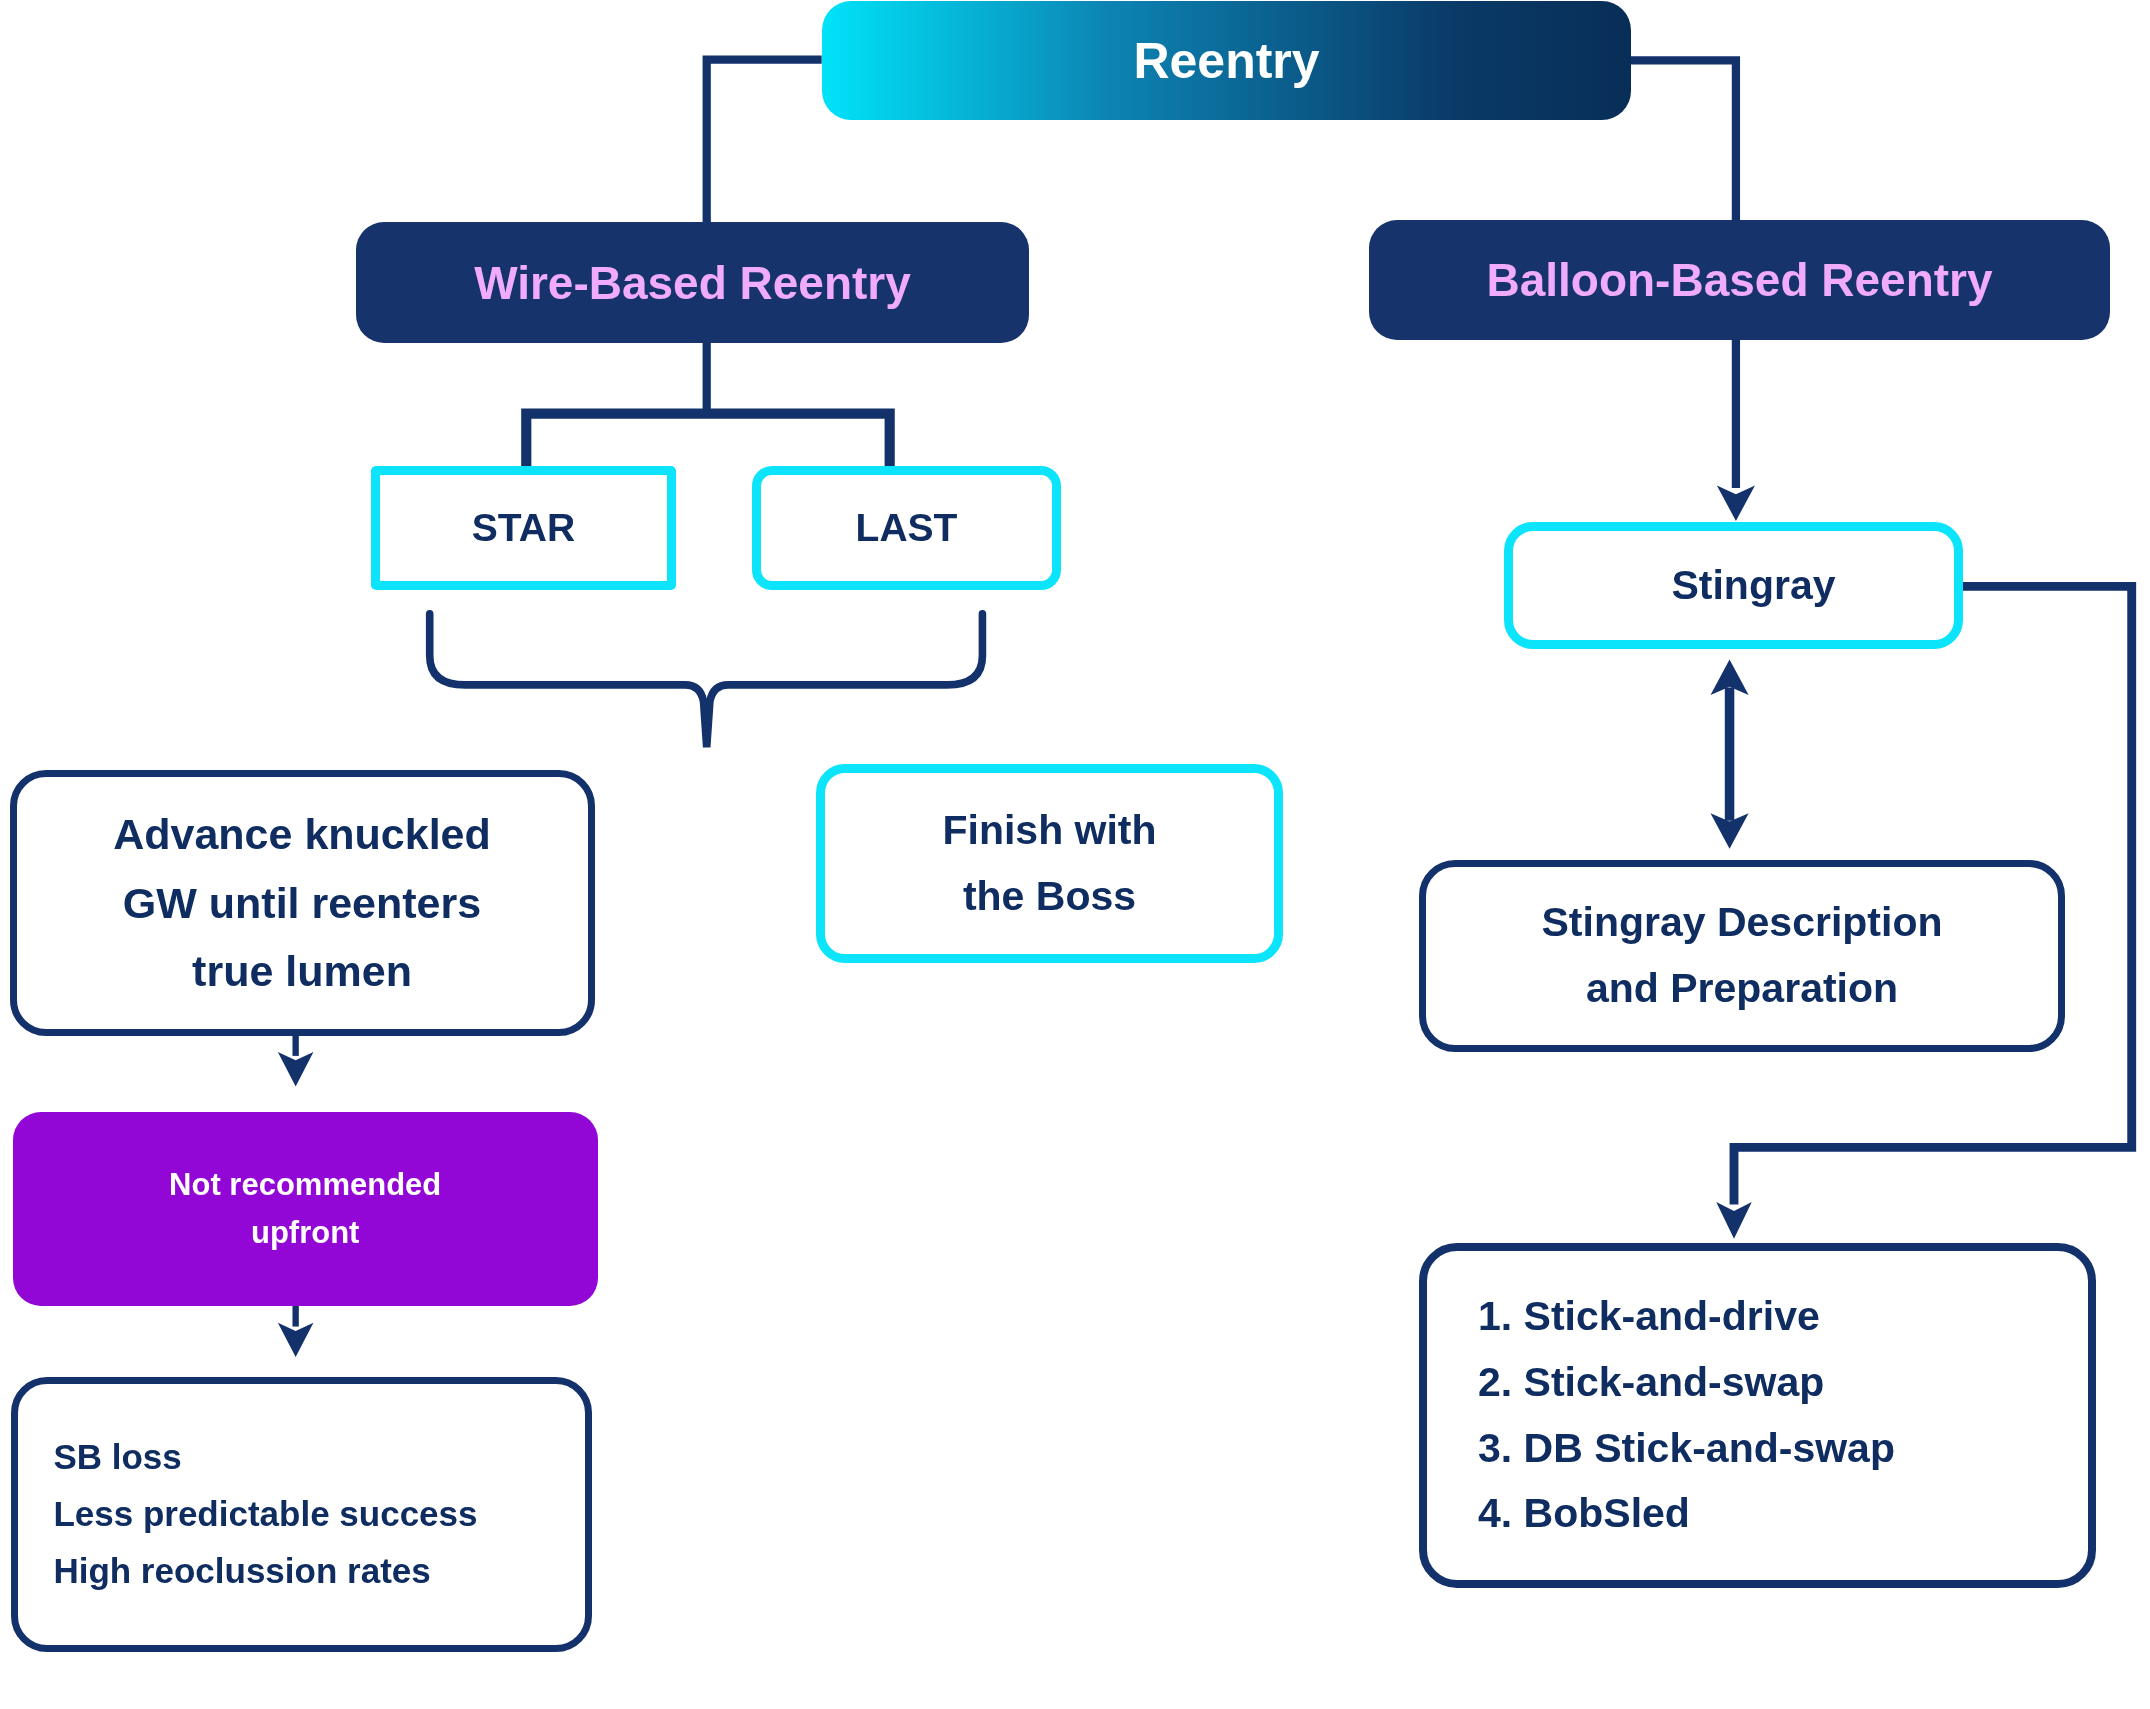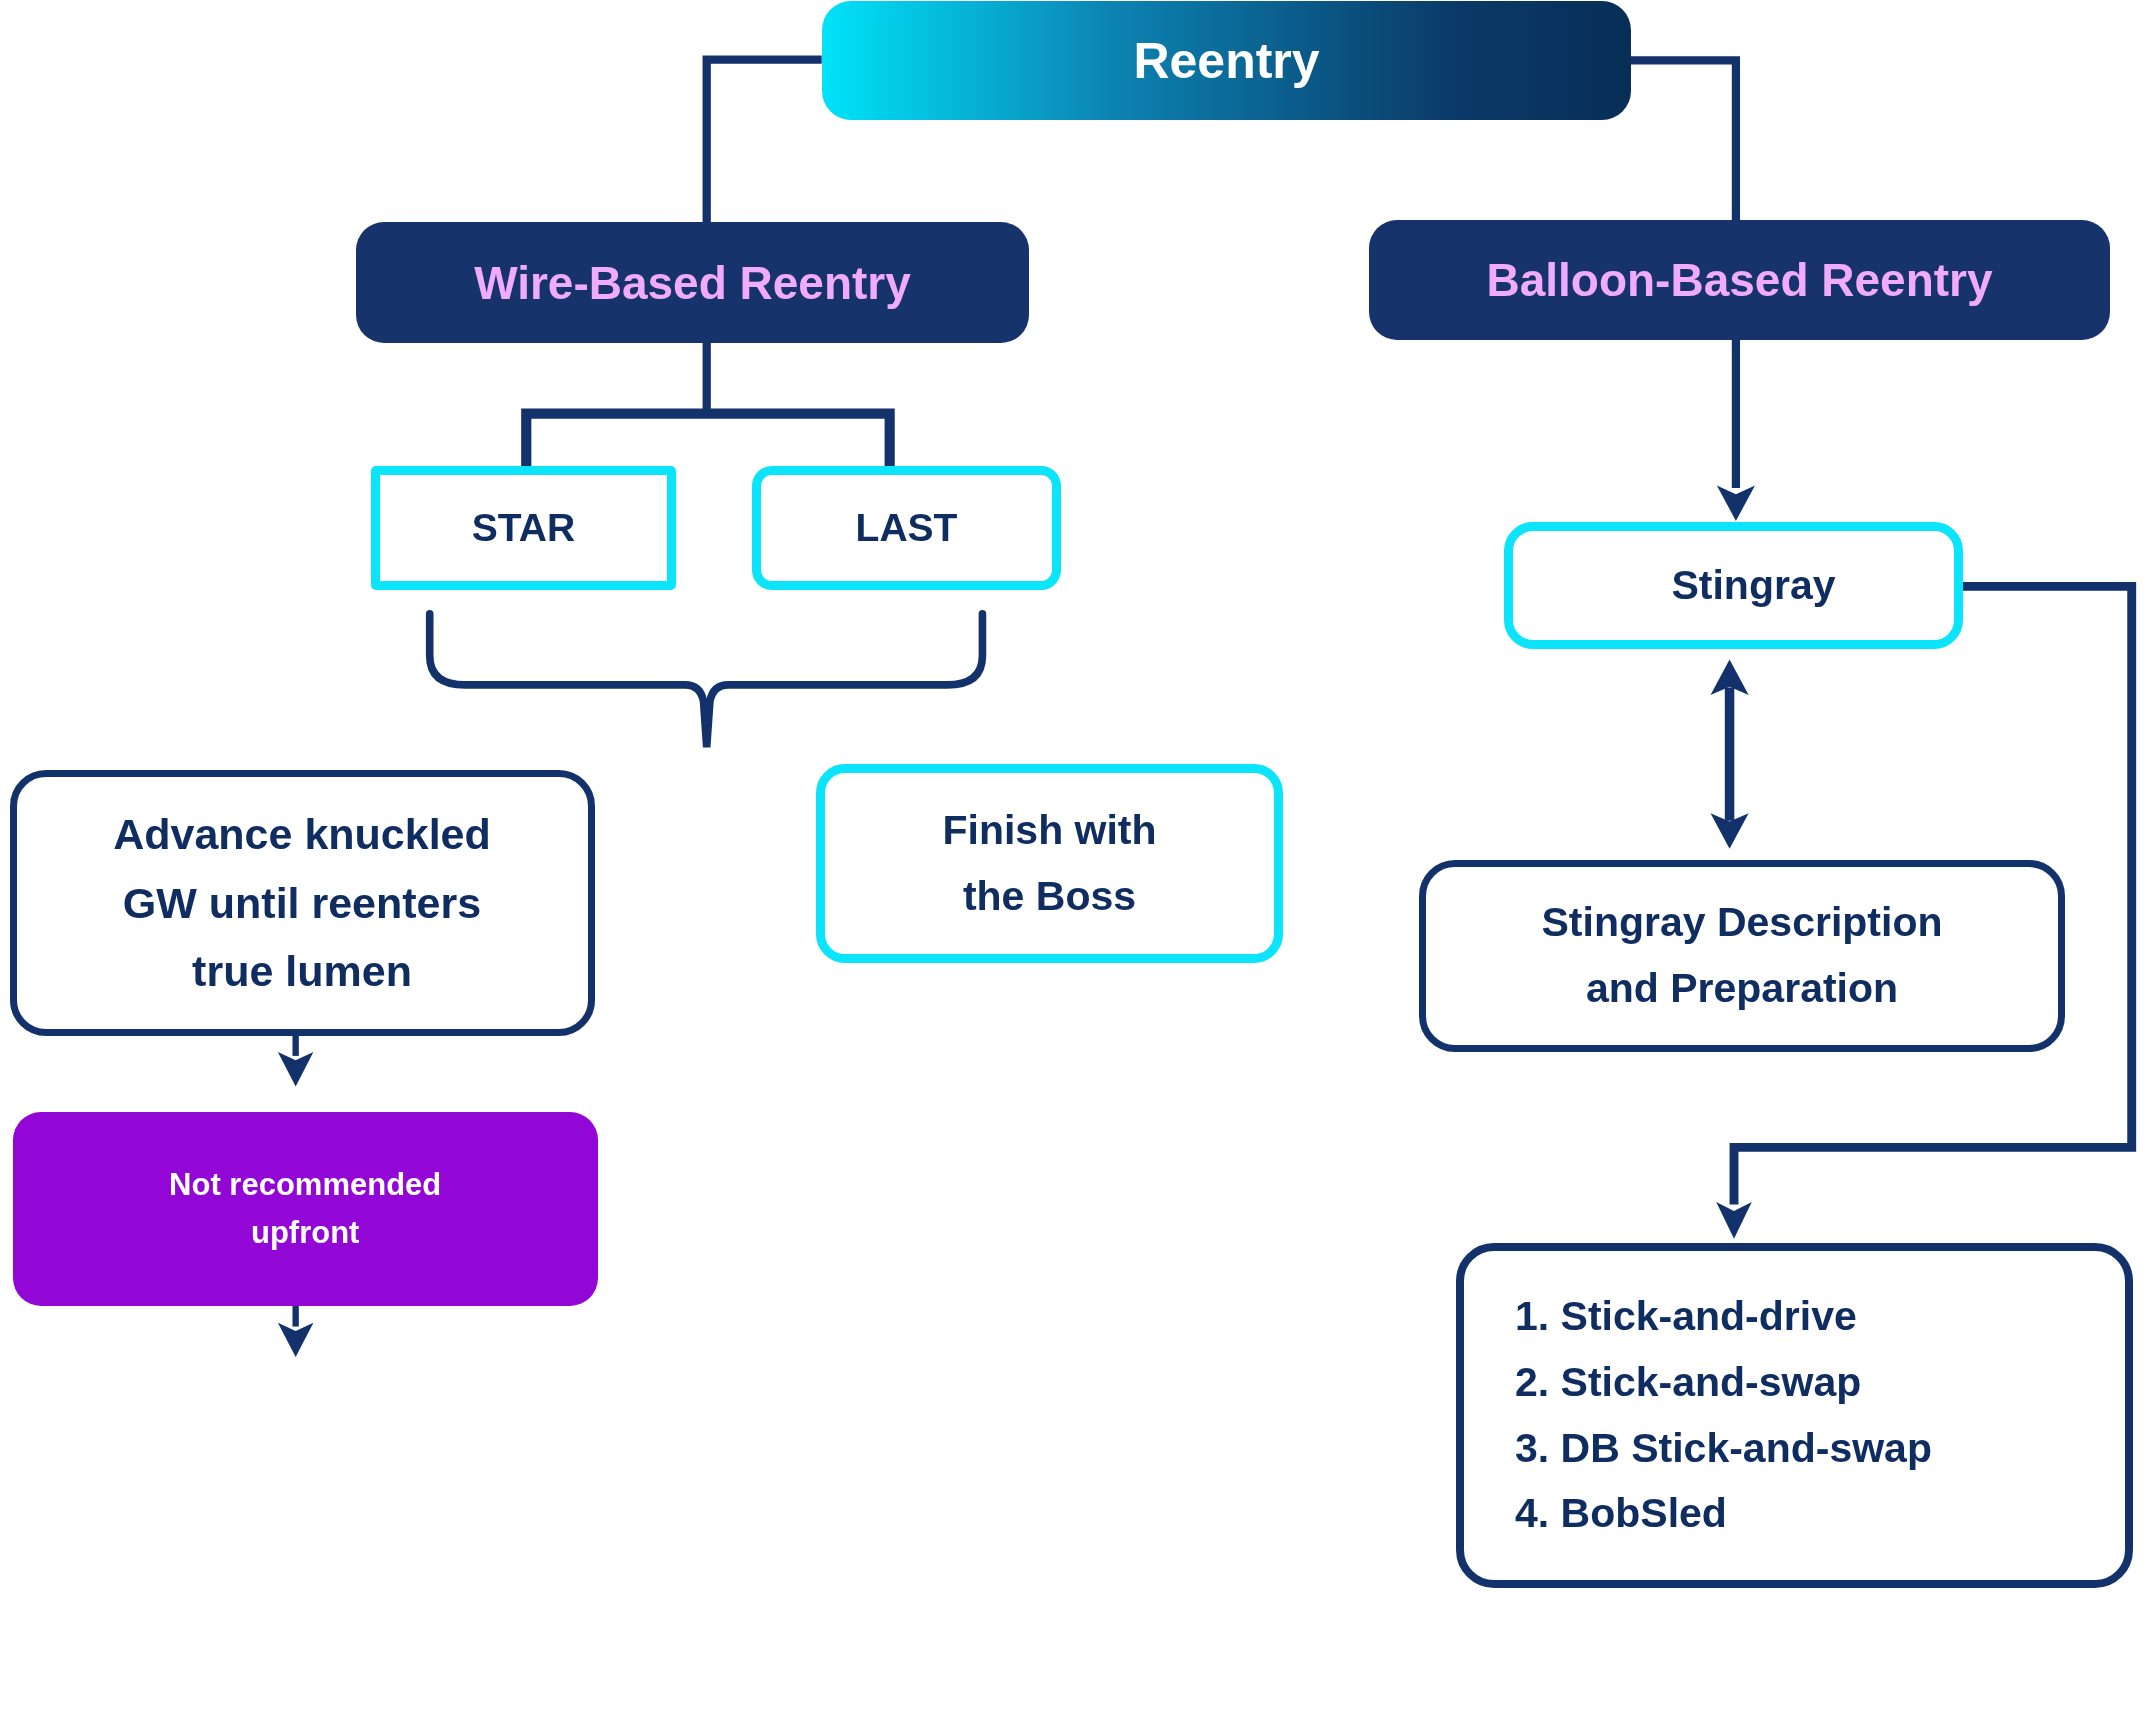--- a/index.html
+++ b/index.html
@@ -114,31 +114,36 @@
     <span class="line">Advance knuckled</span>
     <span class="line">GW until reenters</span>
     <span class="line">true lumen</span>
   </div>
 
   <div class="node purplebox" style="left:12.7px;top:1112px;width:585px;height:194px;">
     <span class="line">Not recommended</span>
     <span class="line">upfront</span>
   </div>
 
+  <div class="node navybox left-align" style="left:11.4px;top:1377px;width:581px;height:275px;font-size:35px;line-height:1.62;padding-left:35px;">
+    <span class="line">SB loss</span>
+    <span class="line">Less predictable success</span>
+    <span class="line">High reoclussion rates</span>
+  </div>
 
   <div class="node cyanbox fs-mid" style="left:1504px;top:522px;width:459px;height:127px;padding-left:40px;">
     <span class="line">Stingray</span>
   </div>
 
   <div class="node navybox fs-mid" style="left:1419px;top:860px;width:646px;height:192px;border-width:7.6px;">
     <span class="line">Stingray Description</span>
     <span class="line">and Preparation</span>
   </div>
 
-  <div class="node navybox left-align fs-mid" style="left:1456px;top:1243px;width:677px;height:345px;border-width:8.3px;border-radius:38px;padding-left:51px;">
+  <div class="node navybox left-align fs-mid" style="left:1419px;top:1243px;width:677px;height:345px;border-width:8.3px;border-radius:38px;padding-left:51px;">
     <span class="line">1. Stick-and-drive</span>
     <span class="line">2. Stick-and-swap</span>
     <span class="line">3. DB Stick-and-swap</span>
     <span class="line">4. BobSled</span>
   </div>
 
 </div>
 
 
 </body></html>

